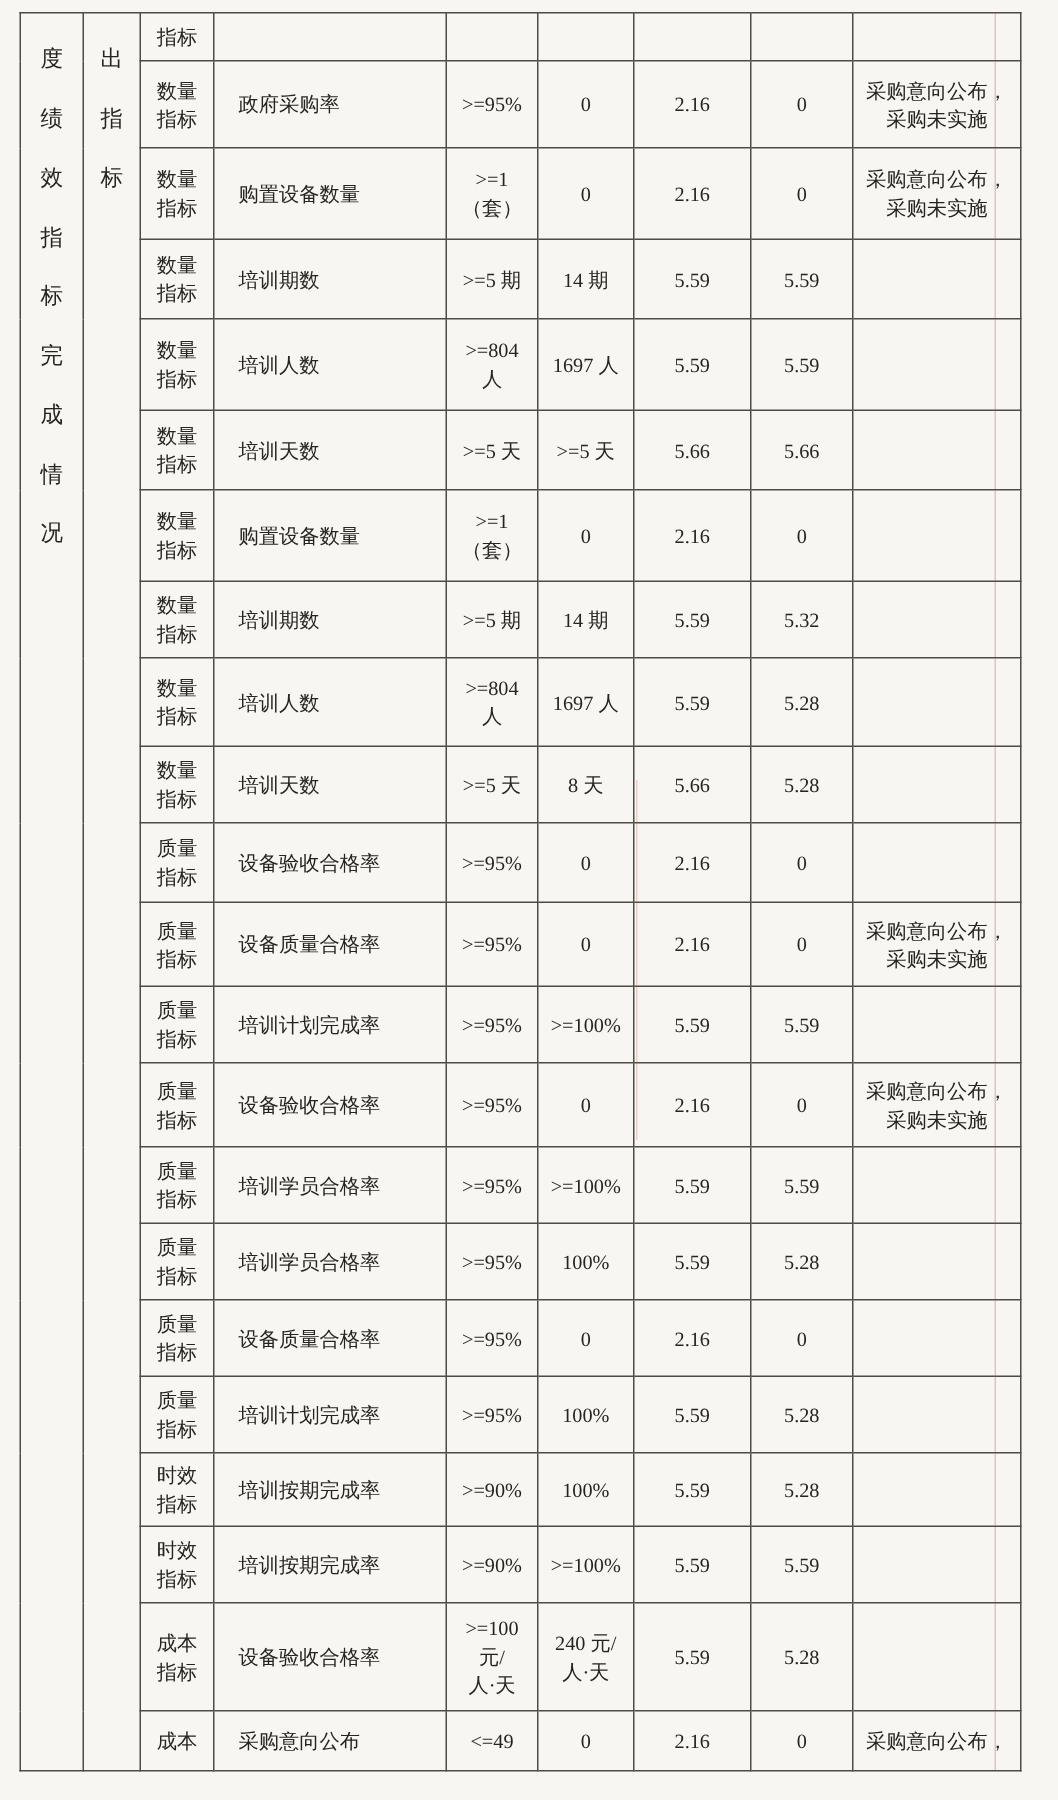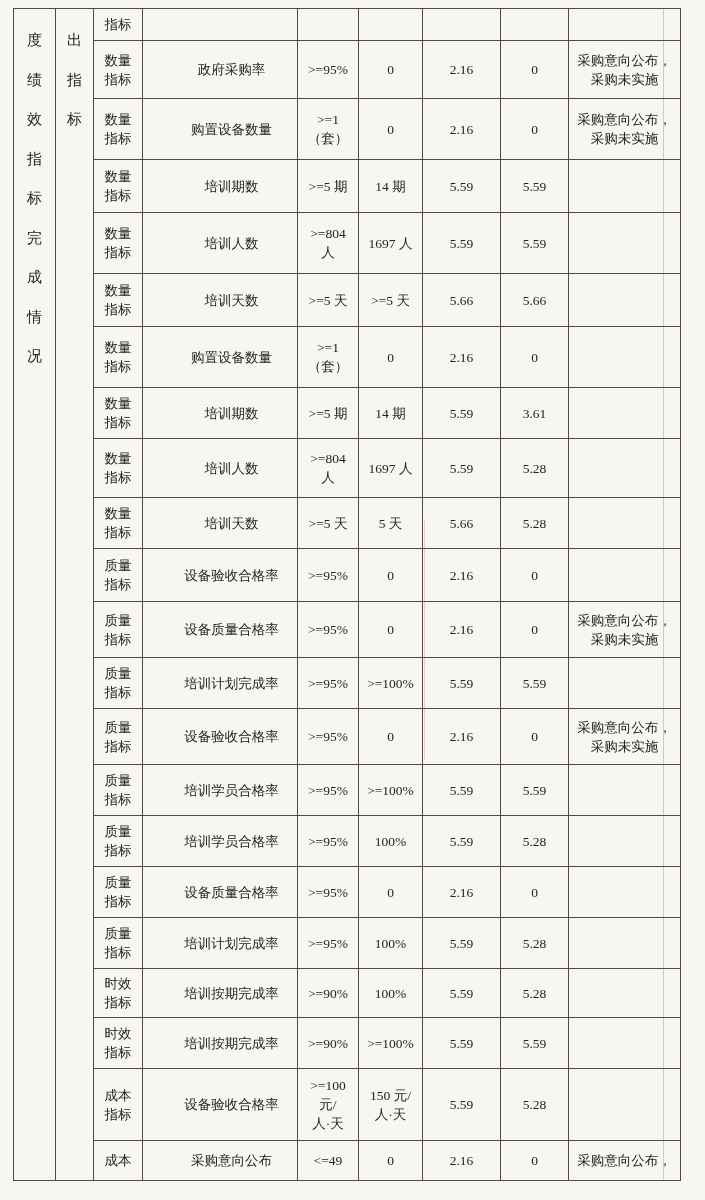--- a/index.html
+++ b/index.html
@@ -18,21 +18,21 @@
     position:absolute;left:13px;top:8px;
     border-collapse:collapse;table-layout:fixed;
   }
   td{
     border:1px solid var(--border);
     text-align:center;vertical-align:middle;
     font-size:13.5px;line-height:19px;
     white-space:pre-line;padding:2px 3px;
     overflow:hidden;
   }
-  td.c-name{text-align:center;padding-left:26px;}
+  td.c-name{text-align:left;padding-left:16px;}
   td.vcol{
     vertical-align:top;text-align:center;
     font-size:15px;line-height:39.5px;padding-top:12px;
   }
   .artifact{position:absolute;width:1px;pointer-events:none;}
   .artifact.a1{left:663px;top:8px;height:1172px;background:var(--red-artifact);opacity:.30;}
   .artifact.a2{left:424px;top:520px;height:240px;background:var(--red-artifact);opacity:.22;}
 </style>
 </head>
 <body>
@@ -137,40 +137,40 @@
           <td class="c-score">0</td>
           <td class="c-note"></td>
         </tr>
         <tr style="height: 51px;">
           <td class="c-type">数量
 指标</td>
           <td class="c-name">培训期数</td>
           <td class="c-target">&gt;=5 期</td>
           <td class="c-actual">14 期</td>
           <td class="c-weight">5.59</td>
-          <td class="c-score">3.61</td>
+          <td class="c-score">5.32</td>
           <td class="c-note"></td>
         </tr>
         <tr style="height: 59px;">
           <td class="c-type">数量
 指标</td>
           <td class="c-name">培训人数</td>
           <td class="c-target">&gt;=804
 人</td>
           <td class="c-actual">1697 人</td>
           <td class="c-weight">5.59</td>
           <td class="c-score">5.28</td>
           <td class="c-note"></td>
         </tr>
         <tr style="height: 51px;">
           <td class="c-type">数量
 指标</td>
           <td class="c-name">培训天数</td>
           <td class="c-target">&gt;=5 天</td>
-          <td class="c-actual">5 天</td>
+          <td class="c-actual">8 天</td>
           <td class="c-weight">5.66</td>
           <td class="c-score">5.28</td>
           <td class="c-note"></td>
         </tr>
         <tr style="height: 53px;">
           <td class="c-type">质量
 指标</td>
           <td class="c-name">设备验收合格率</td>
           <td class="c-target">&gt;=95%</td>
           <td class="c-actual">0</td>
@@ -270,21 +270,21 @@
           <td class="c-score">5.59</td>
           <td class="c-note"></td>
         </tr>
         <tr style="height: 72px;">
           <td class="c-type">成本
 指标</td>
           <td class="c-name">设备验收合格率</td>
           <td class="c-target">&gt;=100
 元/
 人·天</td>
-          <td class="c-actual">150 元/
+          <td class="c-actual">240 元/
 人·天</td>
           <td class="c-weight">5.59</td>
           <td class="c-score">5.28</td>
           <td class="c-note"></td>
         </tr>
         <tr style="height: 40px;">
           <td class="c-type">成本</td>
           <td class="c-name">采购意向公布</td>
           <td class="c-target">&lt;=49</td>
           <td class="c-actual">0</td>

